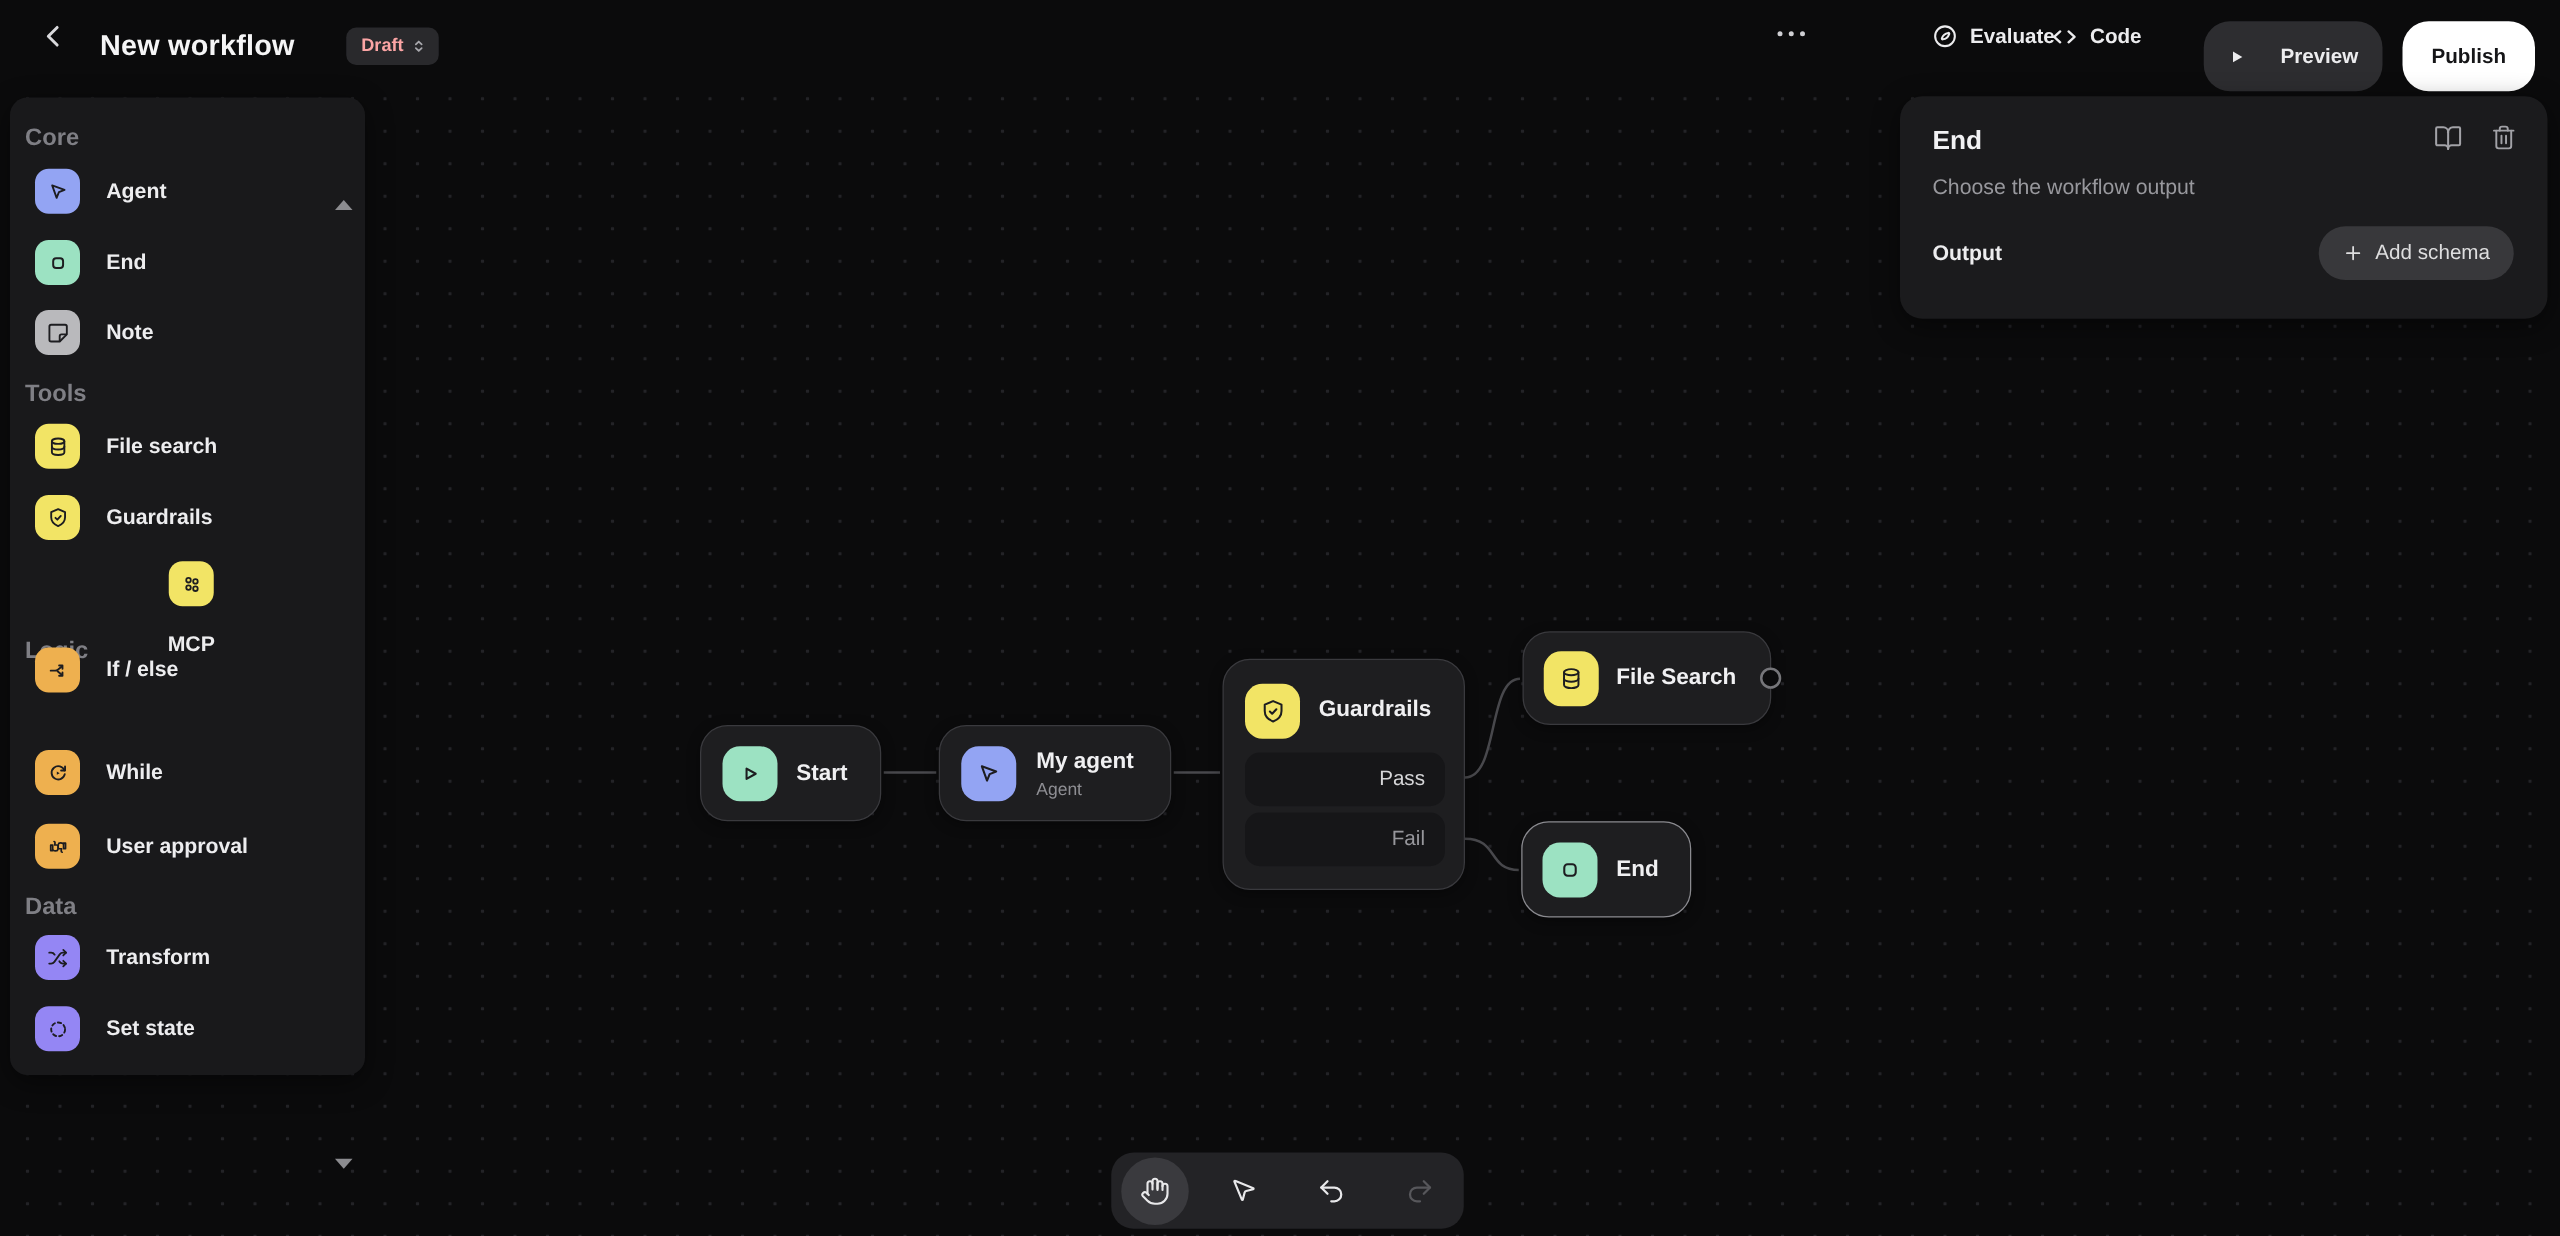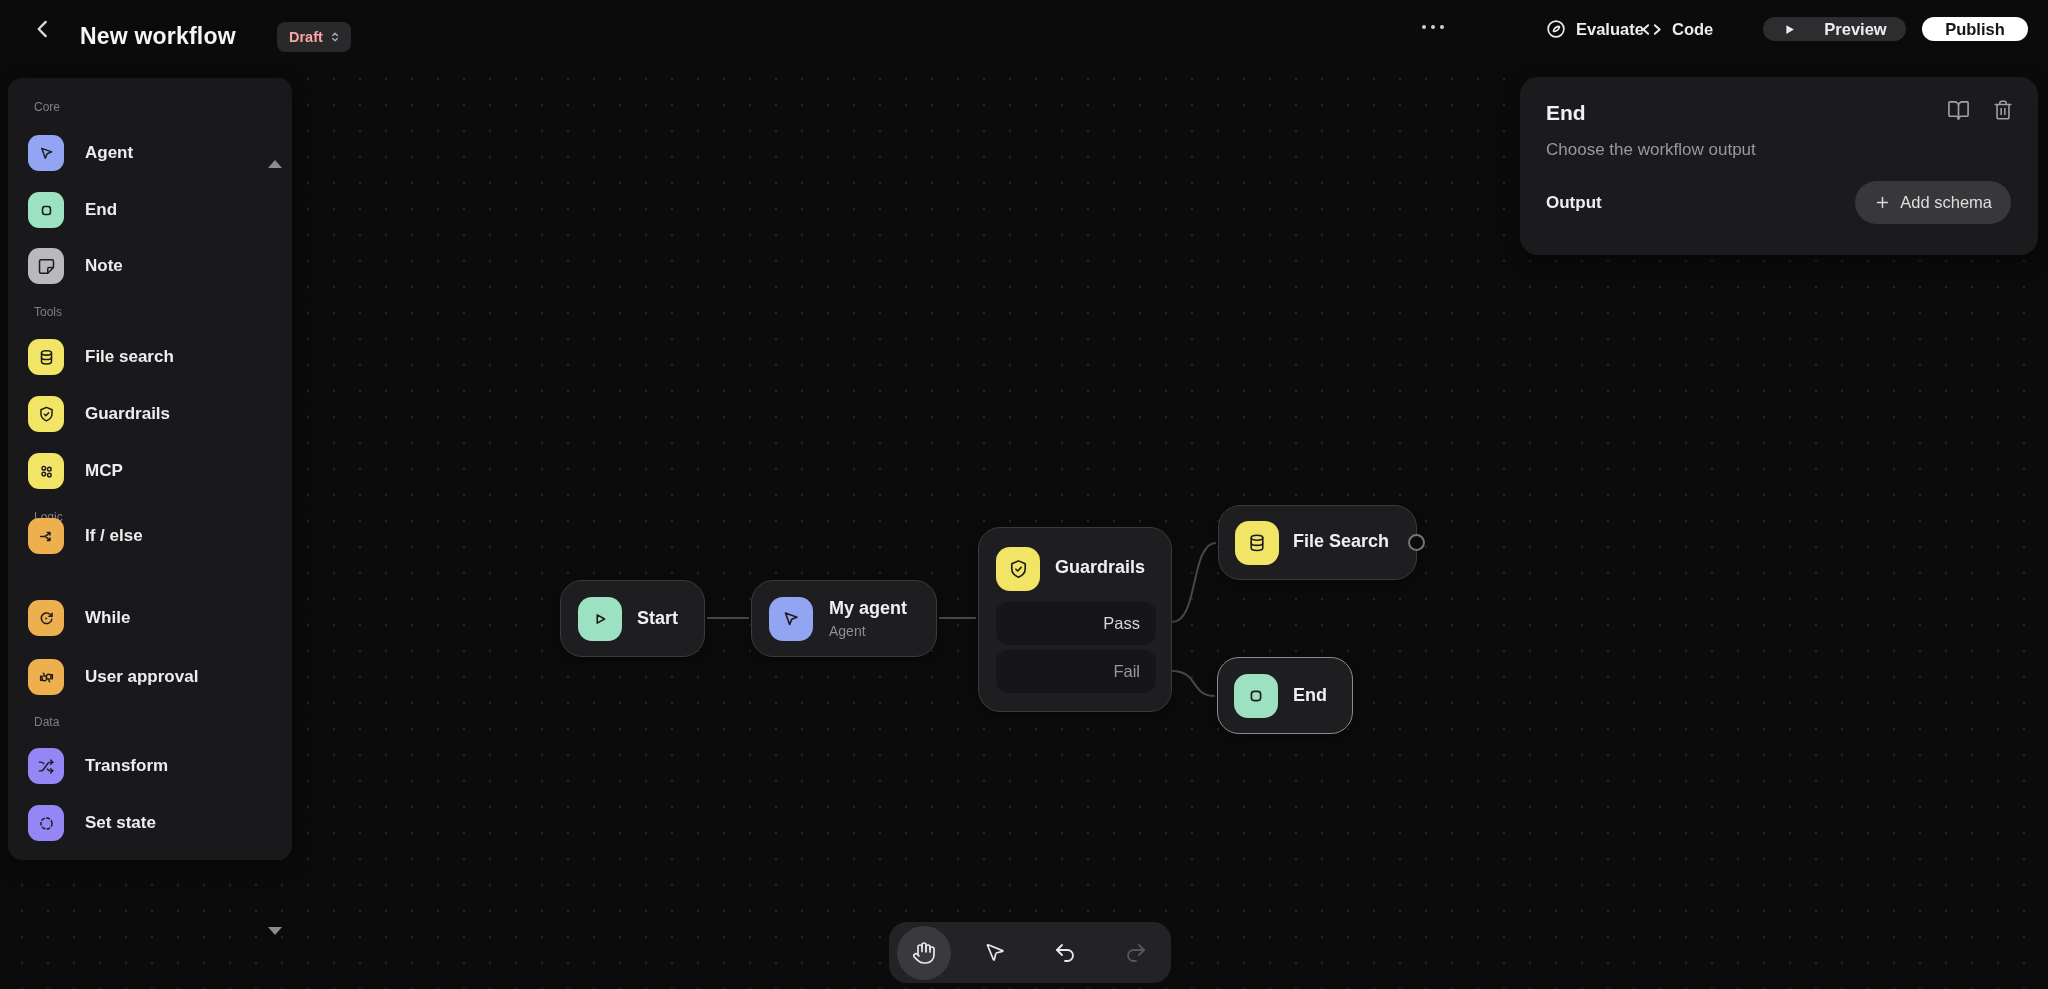--- a/index.html
+++ b/index.html
@@ -20,33 +20,33 @@
     background:#29292c; border-radius:8px; display:flex; align-items:center; gap:5px; cursor:pointer; }
   .draft-badge span { font-size:14.5px; font-weight:600; color:#fca5a5; }
   .draft-badge svg { color:#a8a8ad; }
   .menu-dots { position:absolute; left:1422px; top:25px; display:flex; gap:5px; cursor:pointer; }
   .menu-dots i { width:4px; height:4px; border-radius:50%; background:#cfcfd3; }
   .tb-action { position:absolute; top:15px; height:28px; display:flex; align-items:center; gap:9px;
     color:#ececee; font-size:16.5px; font-weight:600; cursor:pointer; }
   .tb-action svg { color:#ececee; }
   #evaluate-action { left:1545px; }
   #code-action { left:1640px; }
-  .pill { position:absolute; top:17px; height:24px; border-radius:21px; display:flex;
+  .pill { position:absolute; top:17px; height:56px; border-radius:21px; display:flex;
     align-items:center; justify-content:center; gap:27px; font-size:16.5px; font-weight:600; cursor:pointer; }
   #preview-btn { left:1763px; width:143px; background:#2d2d30; color:#ececee; }
   #publish-btn { left:1922px; width:106px; background:#ffffff; color:#161618; }
 
   
   #sidebar { position:absolute; left:8px; top:78px; width:284px; height:782px;
     background:#19191b; border-radius:14px; box-shadow:0 6px 22px rgba(0,0,0,.45); }
   .scroll-arrow { position:absolute; right:10px; width:0; height:0; border-left:7px solid transparent;
     border-right:7px solid transparent; cursor:pointer; }
   .scroll-arrow.up { top:82px; border-bottom:8px solid #8c8c90; }
   .scroll-arrow.down { top:849px; border-top:8px solid #8c8c90; }
-  .sb-section { position:absolute; left:26px; font-size:12px; font-weight:400; color:#7f7f85; }
+  .sb-section { position:absolute; left:12px; font-size:19px; font-weight:700; color:#7f7f85; }
   .sb-item { position:absolute; left:20px; width:250px; height:44px; display:flex; align-items:center; gap:21px; cursor:pointer; border-radius:10px; }
   .sb-icon, .node-icon { border-radius:11px; display:flex; align-items:center; justify-content:center; color:#1d1d20; flex:0 0 auto; }
   .sb-icon { width:36px; height:36px; }
   .sb-label { font-size:17px; font-weight:600; color:#ededef; }
   .c-blue   { background:#93a4f3; }
   .c-mint   { background:#9ce2c2; }
   .c-gray   { background:#b9b9bc; }
   .c-yellow { background:#f2e465; }
   .c-amber  { background:#eeb04f; }
   .c-purple { background:#9486f4; }
@@ -255,21 +255,21 @@
     </div>
     <div class="sb-item" style="top:314px;">
       <span class="sb-icon c-yellow">
         <svg width="19" height="19" viewBox="0 0 24 24" fill="none" stroke="currentColor" stroke-width="1.9" stroke-linecap="round" stroke-linejoin="round">
             <path d="M12 3 5 6v5.2c0 4.3 2.9 7.2 7 8.8 4.1-1.6 7-4.5 7-8.8V6l-7-3Z"></path>
             <path d="m9.3 11.7 1.9 1.9 3.5-3.8"></path>
           </svg>
       </span>
       <span class="sb-label">Guardrails</span>
     </div>
-    <div class="sb-item" style="top:371px;">
+    <div class="sb-item" style="top:371px;flex-direction:column;">
       <span class="sb-icon c-yellow">
         <svg width="19" height="19" viewBox="0 0 24 24" fill="none" stroke="currentColor" stroke-width="1.8">
             <circle cx="8.6" cy="7.8" r="2.3"></circle>
             <circle cx="15.6" cy="9" r="2.3"></circle>
             <circle cx="8.6" cy="15.2" r="2.3"></circle>
             <circle cx="15.6" cy="16.4" r="2.3"></circle>
           </svg>
       </span>
       <span class="sb-label">MCP</span>
     </div>

